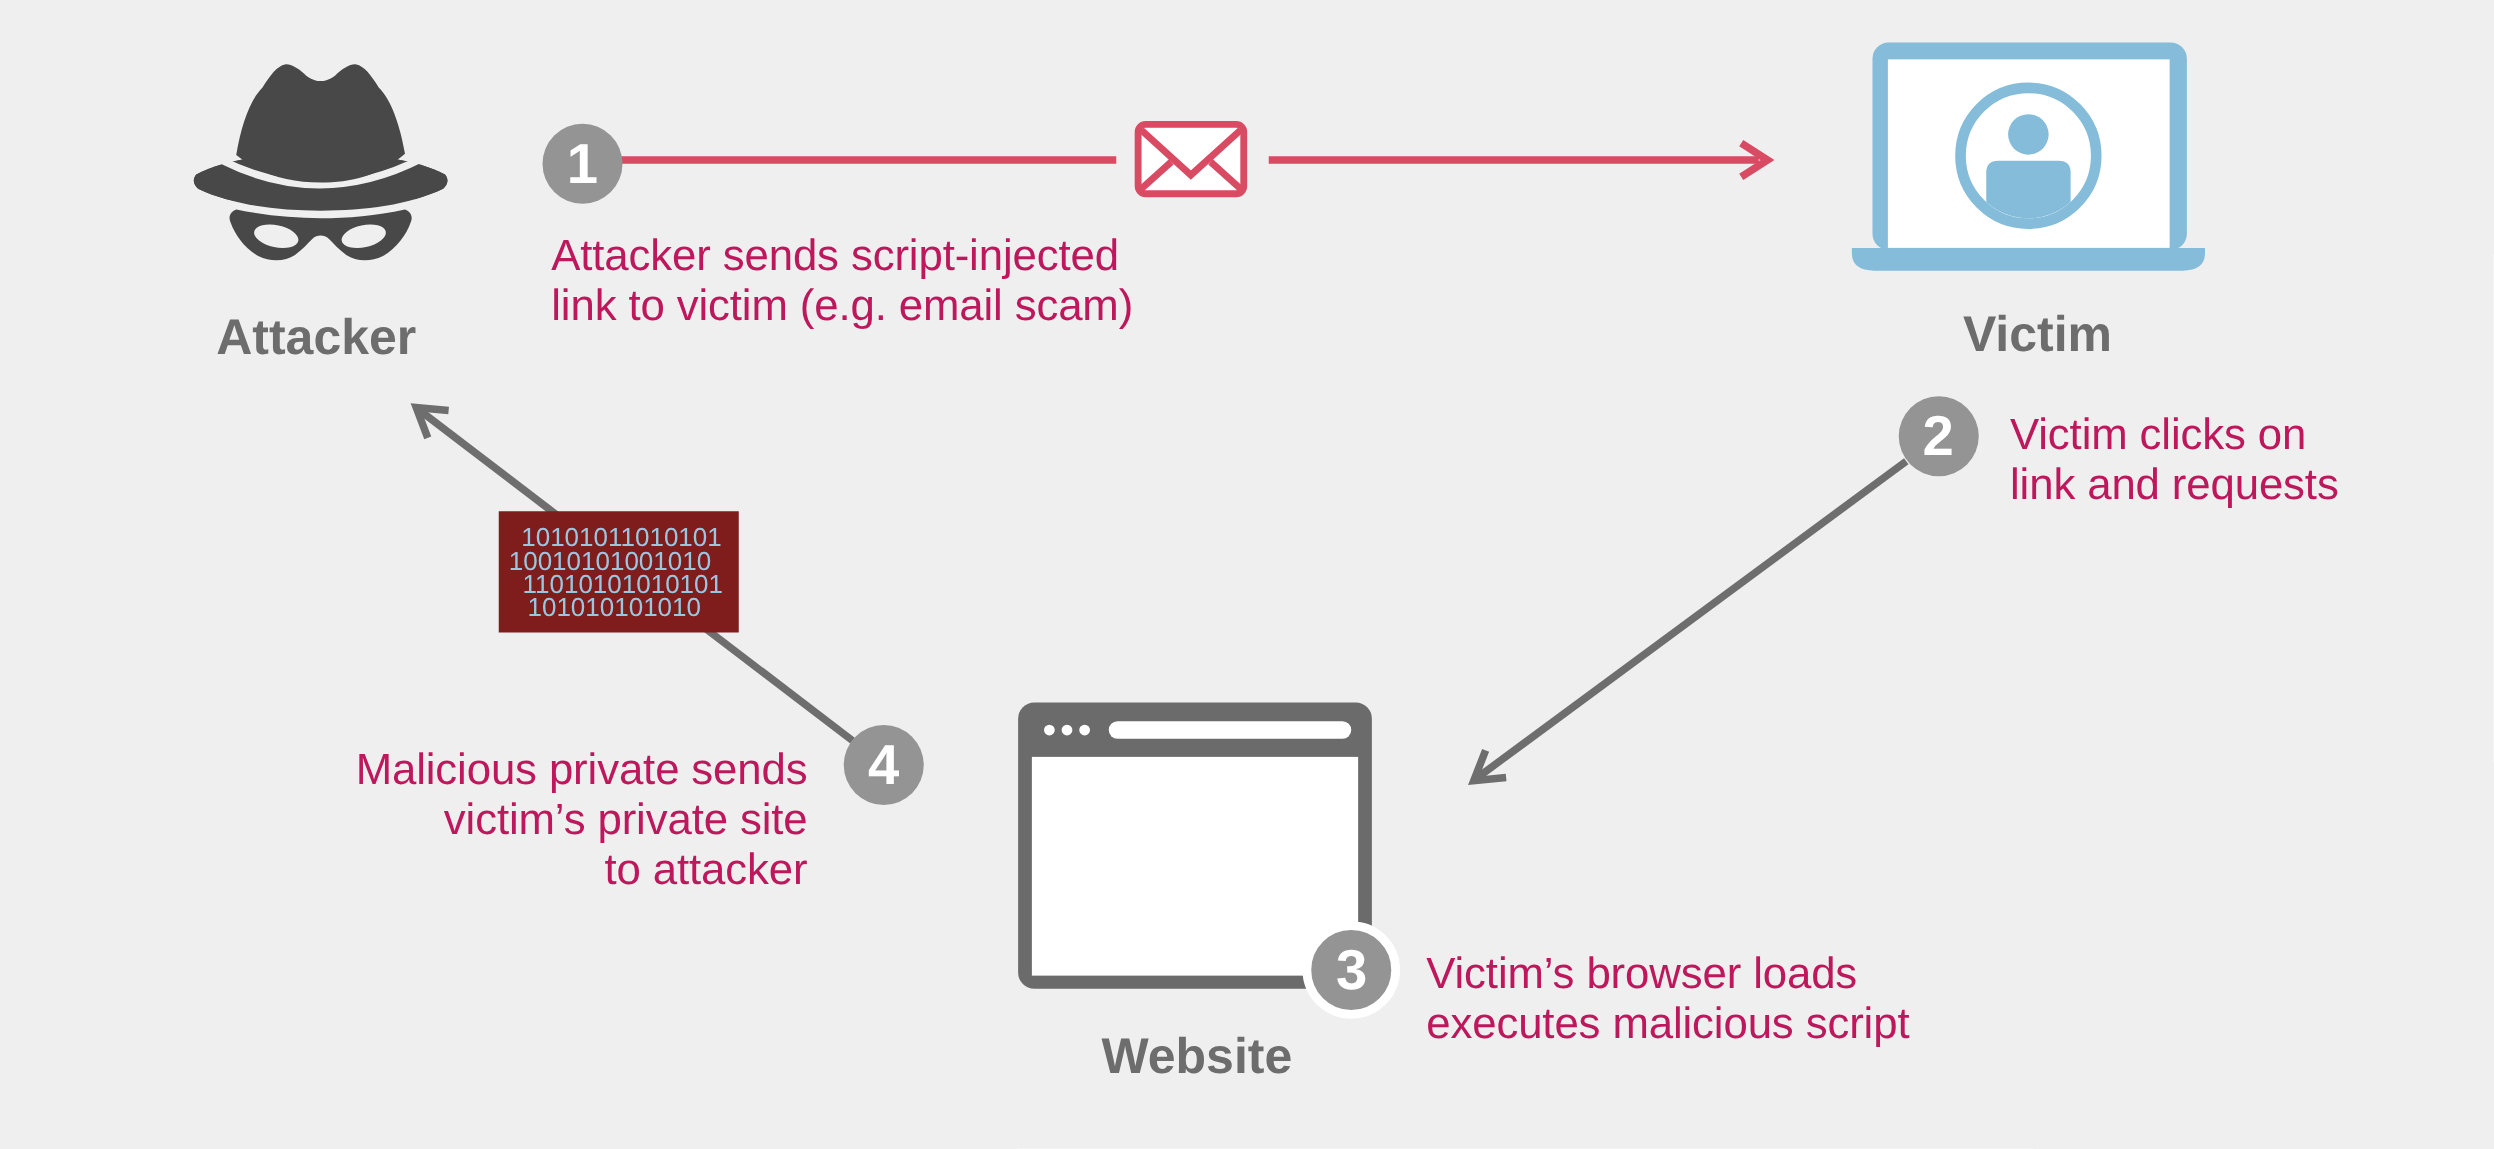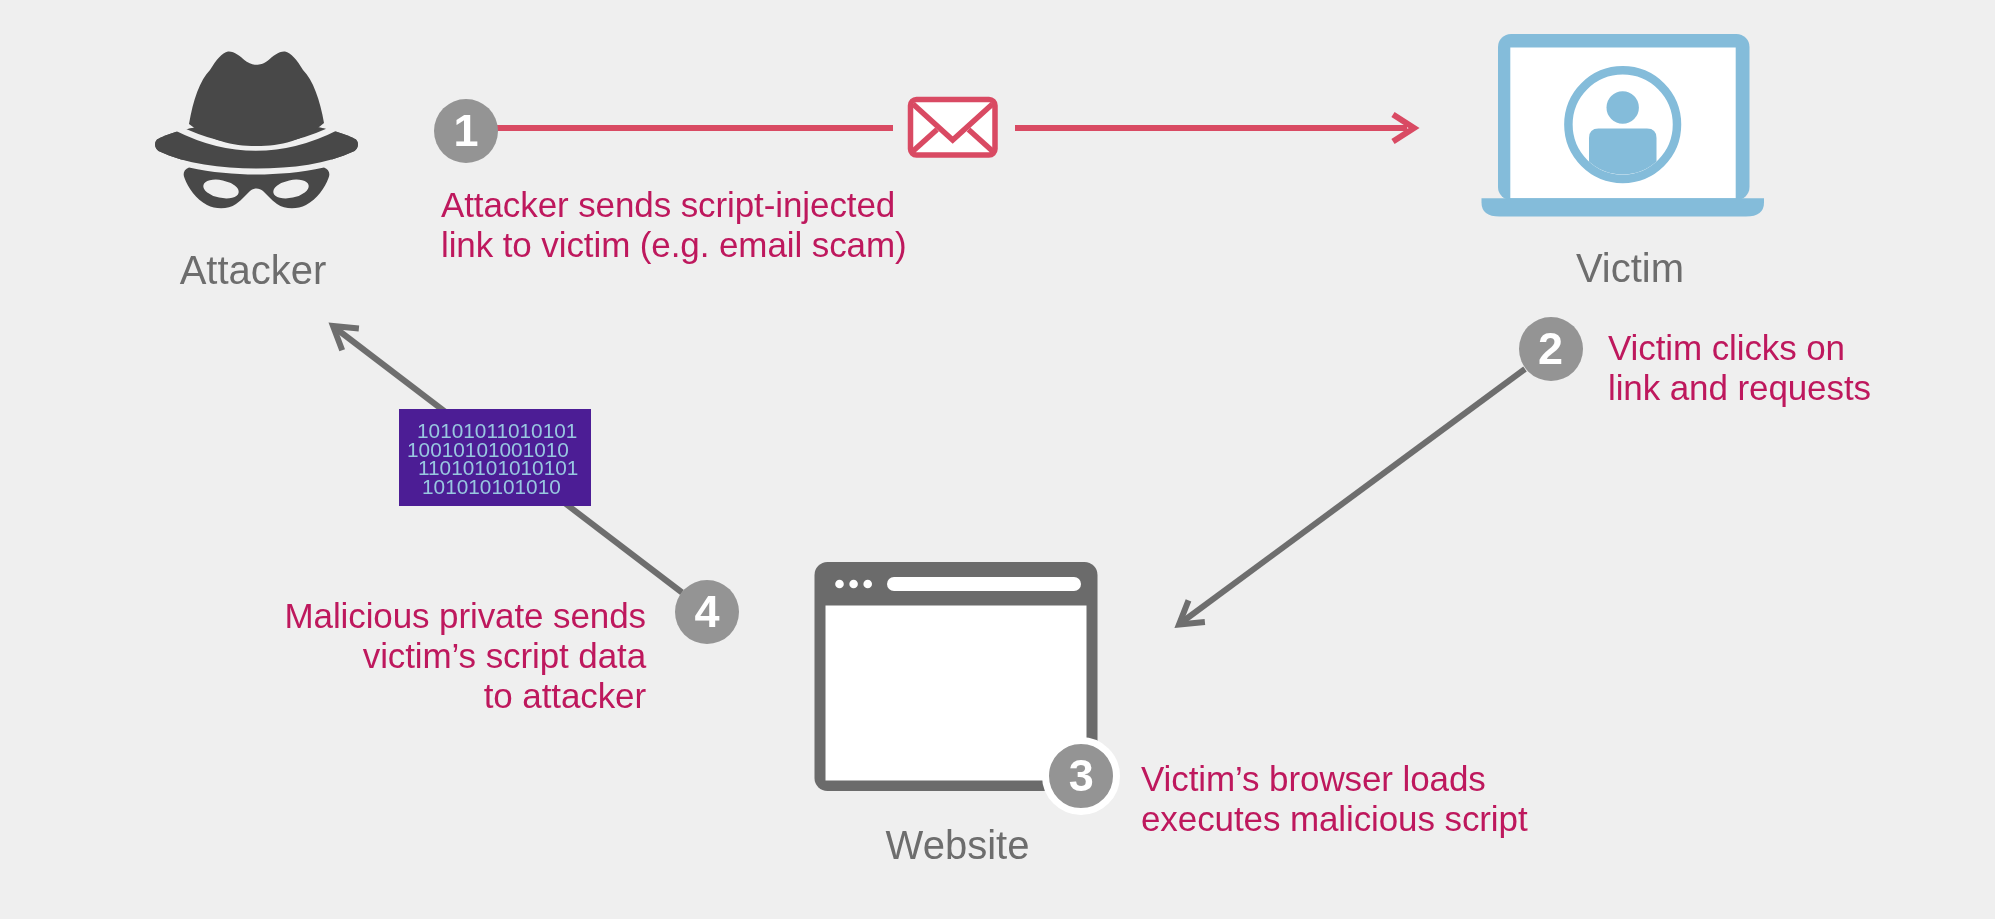--- a/index.html
+++ b/index.html
@@ -4,26 +4,26 @@
 <style>
   html,body{margin:0;padding:0;}
   #stage{position:relative;width:1995px;height:919px;background:#efefef;overflow:hidden;
          font-family:"Liberation Sans", sans-serif;}
   #diagram-svg{position:absolute;left:0;top:0;}
   .step-circle{position:absolute;width:64px;height:64px;border-radius:50%;background:#949494;
                display:flex;align-items:center;justify-content:center;
                color:#ffffff;font-size:45px;font-weight:bold;}
   .step-circle.ringed{border:7px solid #ffffff;}
   .node-label{position:absolute;transform:translateX(-50%);color:#6d6d6d;
-              font-size:40px;font-weight:normal;white-space:nowrap;}
+              font-size:40px;font-weight:bold;white-space:nowrap;}
   .step-text{position:absolute;color:#be185d;font-size:35px;line-height:39.8px;
              letter-spacing:-0.1px;white-space:nowrap;}
   .step-text.right{text-align:right;}
   #binary-block{position:absolute;left:399px;top:409px;width:192px;height:97px;
-                background:#4c1d95;padding-top:13px;box-sizing:border-box;
+                background:#7f1d1d;padding-top:13px;box-sizing:border-box;
                 color:#98c7e0;font-size:20.8px;line-height:18.7px;
                 white-space:nowrap;}
   #binary-block .b0{margin-left:18px;}
   #binary-block .b1{margin-left:8px;}
   #binary-block .b2{margin-left:19px;}
   #binary-block .b3{margin-left:23px;}
 </style>
 </head>
 <body>
 
@@ -158,17 +158,17 @@
   <div class="step-text" style="left:1608px;top:328px;">
     <div>Victim clicks on</div>
     <div>link and requests</div>
   </div>
   <div class="step-text" style="left:1141px;top:759px;">
     <div>Victim’s browser loads</div>
     <div>executes malicious script</div>
   </div>
   <div class="step-text right" style="left:186px;top:596px;width:460px;">
     <div>Malicious private sends</div>
-    <div>victim’s script data</div>
+    <div>victim’s private site</div>
     <div>to attacker</div>
   </div>
 
 </div>
 
 </body></html>

